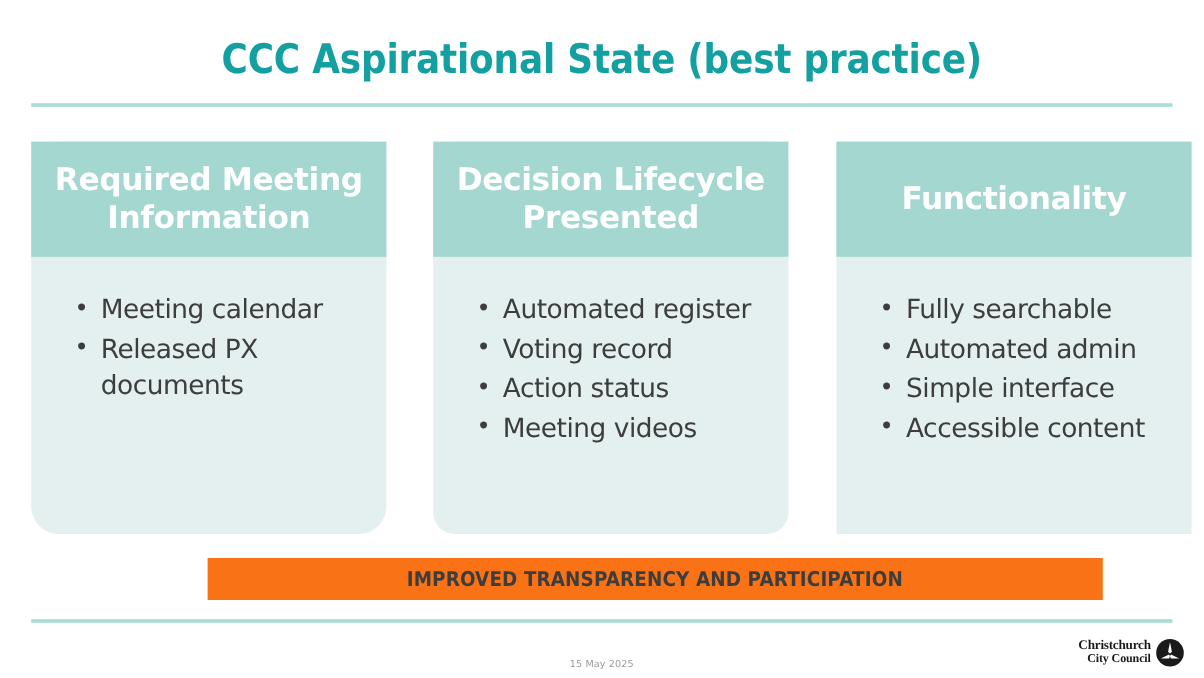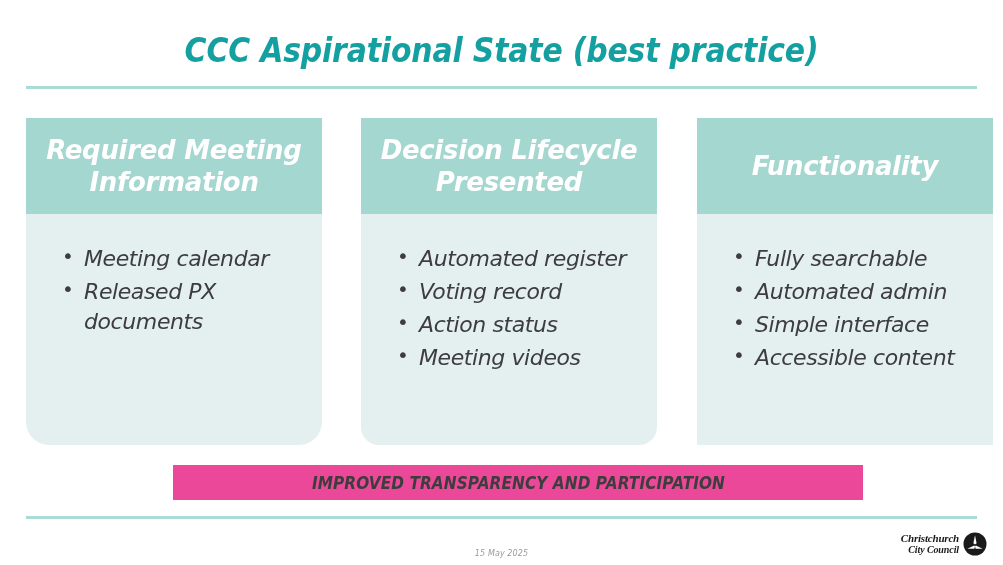--- a/index.html
+++ b/index.html
@@ -10,21 +10,20 @@
   }
   body {
     font-family: "Liberation Sans", sans-serif;
   }
   .slide {
     position: relative;
     width: 1003px;
     height: 565px;
     background: #ffffff;
     overflow: hidden;
-    font-style: italic;
   }
 
   
   .slide-title {
     position: absolute;
     left: 26px;
     top: 30px;
     width: 951px;
     text-align: center;
     font-family: "DejaVu Sans", sans-serif;
@@ -113,23 +112,23 @@
     top: -1px;
     font-size: 20px;
     color: #3d3d3d;
   }
 
   
   .banner {
     position: absolute;
     left: 173px;
     top: 465px;
-    width: 690px;
+    width: 746px;
     height: 35px;
-    background: #ec4899;
+    background: #f97316;
     display: flex;
     align-items: center;
     justify-content: center;
   }
   .banner-text {
     font-family: "DejaVu Sans", sans-serif;
     font-weight: bold;
     font-size: 17px;
     color: #3d3d3d;
     letter-spacing: 0.1px;

